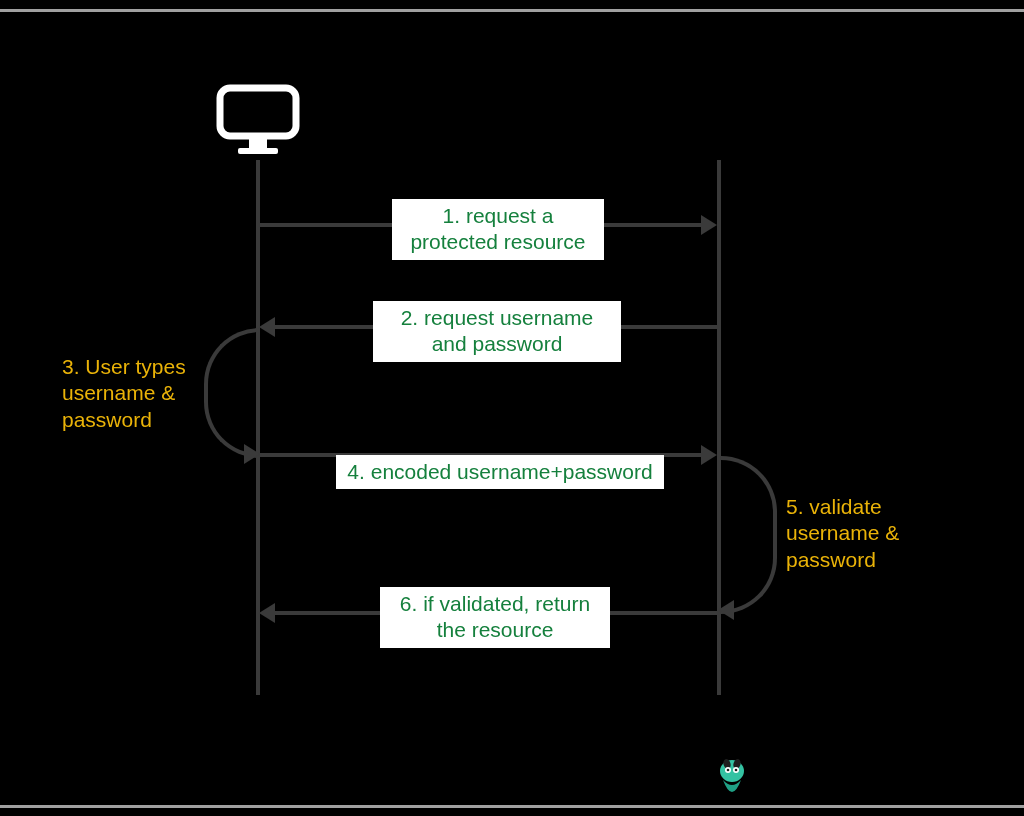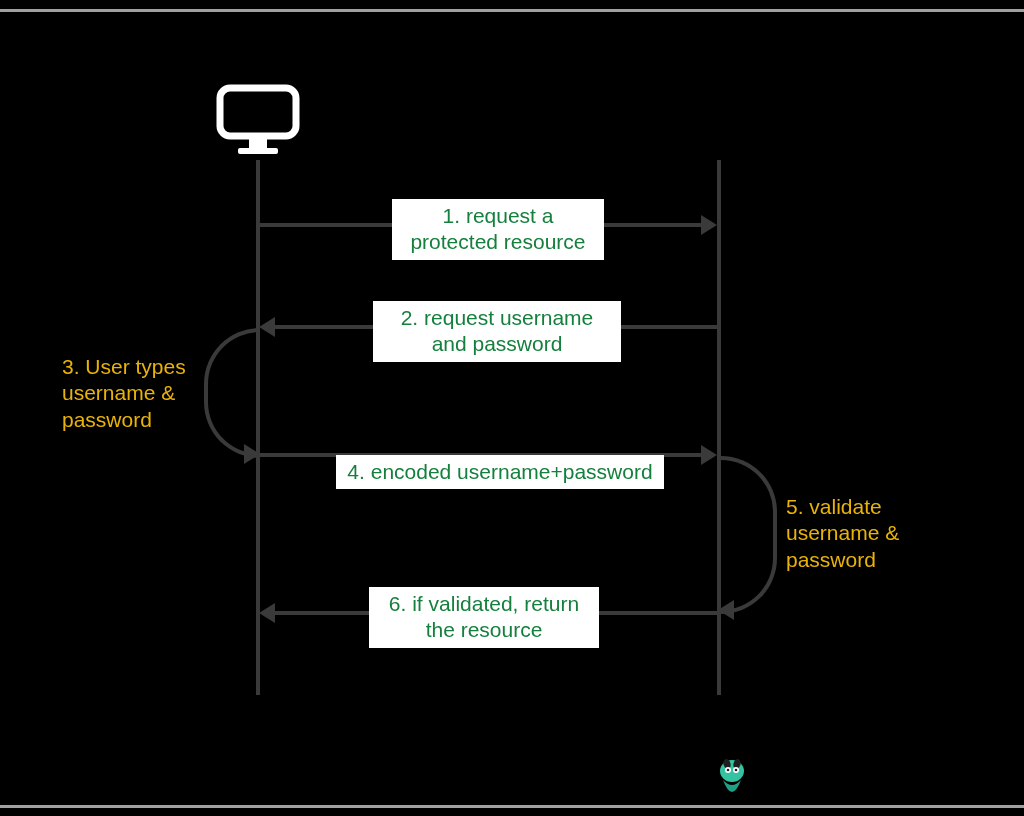--- a/index.html
+++ b/index.html
@@ -144,21 +144,21 @@
   <div class="msg-label" style="left:336px; top:419px; width:316px;margin-top:36px;">4. encoded username+password</div>
 
   <div class="arc-right" style="left:721px; top:456px; width:52px; height:150px;"></div>
   <div class="arrow-left" style="left:718px; top:600px;"></div>
   <div class="side-label" style="left:786px; top:494px; width:130px;">5. validate
 username &amp;
 password</div>
 
   <div class="msg-line" style="left:274px; top:611px; width:444px;"></div>
   <div class="arrow-left" style="left:259px; top:603px;"></div>
-  <div class="msg-label" style="left:369px; top:587px; width:218px;">6. if validated, return
+  <div class="msg-label" style="left:380px; top:587px; width:218px;">6. if validated, return
 the resource</div>
 
   <div class="logo" style="left:717px; top:758px;">
     <svg width="30" height="42" viewBox="0 0 30 42">
       <ellipse cx="15" cy="13" rx="12" ry="11" fill="#34c2a2"></ellipse>
       <ellipse cx="10" cy="6" rx="3.5" ry="5" fill="#1e1e1e" transform="rotate(-18 10 6)"></ellipse>
       <ellipse cx="20" cy="6" rx="3.5" ry="5" fill="#1e1e1e" transform="rotate(18 20 6)"></ellipse>
       <circle cx="11" cy="12" r="3" fill="#fff"></circle>
       <circle cx="19" cy="12" r="3" fill="#fff"></circle>
       <circle cx="11" cy="12" r="1.3" fill="#1e1e1e"></circle>

